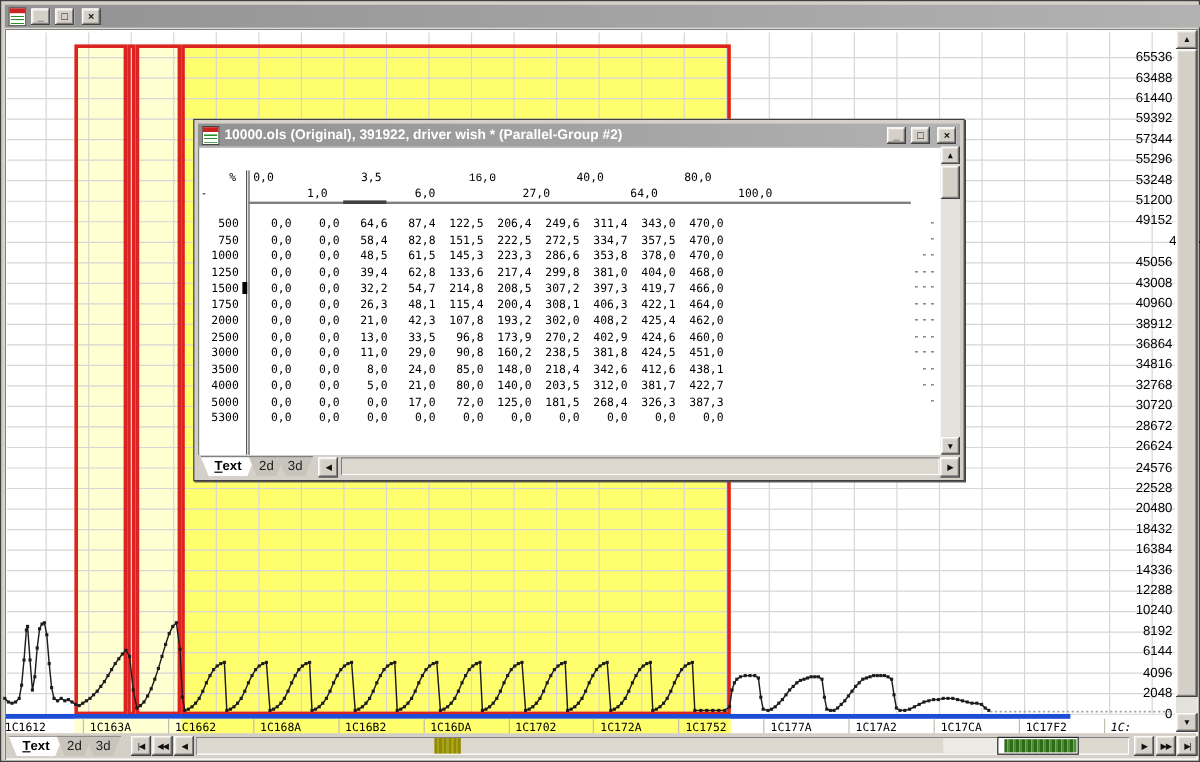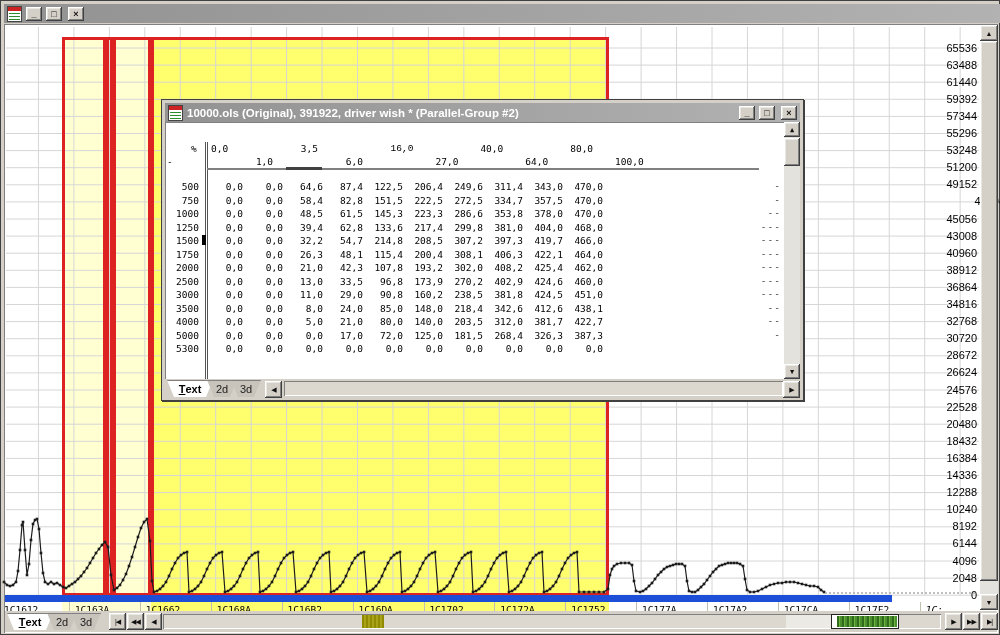--- a/index.html
+++ b/index.html
@@ -22,21 +22,21 @@
     position:relative;flex:0 0 auto;}
   .olsicon .bar{position:absolute;left:0;top:0;right:0;height:4px;background:#c22;}
   .olsicon .lines{position:absolute;left:1px;right:1px;top:6px;height:7px;
     background:repeating-linear-gradient(#2a8f2a 0 1px,#fff 1px 3px);}
   
   #client{left:3px;top:23px;width:994px;height:609px;background:#fff;
     box-shadow:inset 1px 1px 0 #808080,inset -1px -1px 0 #fff;}
   #gsvg{left:0;top:0;width:1000px;height:635px;}
   .ylab{position:absolute;width:72px;text-align:right;font-size:11px;color:#000;}
   #xstrip{left:4px;top:594px;width:887px;height:16px;background:#fff;
-    border-top:7px solid #1d4ed8;box-sizing:border-box;}
+    border-top:4px solid #1d4ed8;box-sizing:border-box;}
   .xlab{position:absolute;top:2px;font-family:"DejaVu Sans Mono",monospace;
     font-size:9.5px;color:#000;white-space:nowrap;}
   .xsep{position:absolute;top:0;width:1px;height:16px;background:#c0c0b0;}
   .stripseg{position:absolute;top:0;height:16px;}
   
   .sb{background:#e4e2dc;}
   .sbbtn{width:18px;height:16px;font-size:7px;}
   .sbthumb{background:#d4d0c8;box-shadow:inset -1px -1px 0 #404040,inset 1px 1px 0 #fff,
     inset -2px -2px 0 #808080,inset 2px 2px 0 #e9e7e2;}
   

